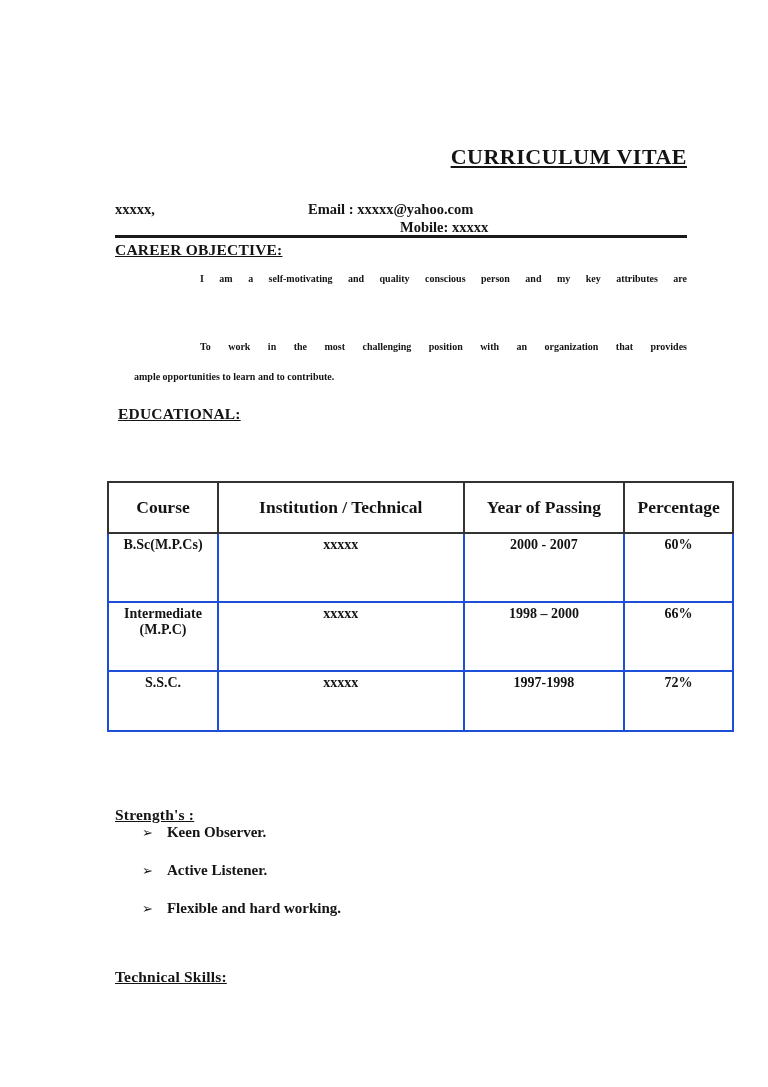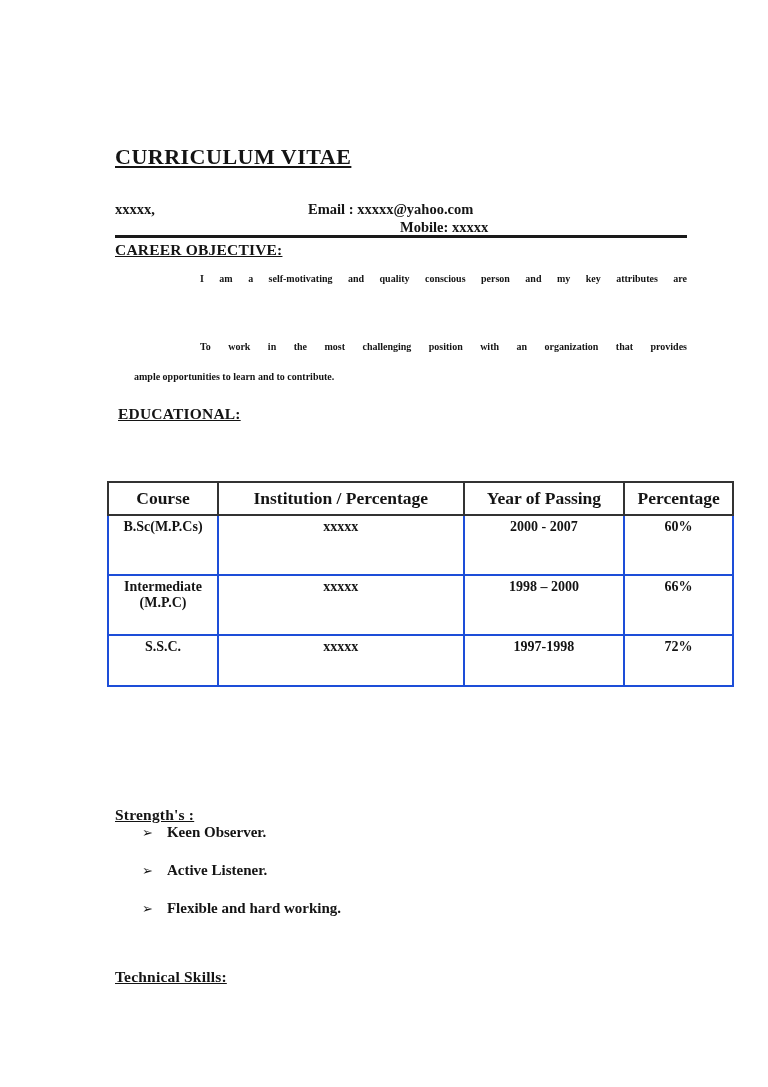--- a/index.html
+++ b/index.html
@@ -9,21 +9,21 @@
     height: 1087px;
     background: #ffffff;
     font-family: "Liberation Serif", "DejaVu Serif", serif;
     color: #141414;
     font-weight: bold;
     overflow: hidden;
   }
   .abs { position: absolute; }
   .doc-title {
     top: 144px; left: 115px; width: 572px;
-    text-align: left;
+    text-align: right;
     font-size: 22px;
     letter-spacing: 0.5px;
     text-decoration: underline;
   }
   .contact { font-size: 14.5px; }
   .name   { top: 201px; left: 115px; }
   .email  { top: 201px; left: 308px; }
   .mobile { top: 219px; left: 400px; }
   .rule {
     top: 235px; left: 115px; width: 572px; height: 3px;
@@ -55,21 +55,21 @@
     table-layout: fixed;
     font-weight: bold;
   }
   .edu-table col:nth-child(1) { width: 17.6%; }
   .edu-table col:nth-child(2) { width: 39.3%; }
   .edu-table col:nth-child(3) { width: 25.7%; }
   .edu-table col:nth-child(4) { width: 17.4%; }
   .edu-table th, .edu-table td {
     border: 2px solid #1d4ed8;
     text-align: center;
-    padding: 2px 2px;
+    padding: 11px 2px;
   }
   .edu-table th {
     font-size: 17.5px;
     height: 27px;
     vertical-align: middle;
     border-color: #333333;
   }
   .edu-table td {
     font-size: 14px;
     vertical-align: top;
@@ -116,21 +116,21 @@
   <table class="abs edu-table">
     <colgroup>
         <col>
         <col>
         <col>
         <col>
       </colgroup>
     <thead>
       <tr>
         <th>Course</th>
-        <th>Institution / Percentage</th>
+        <th>Institution / Technical</th>
         <th>Year of Passing</th>
         <th>Percentage</th>
       </tr>
     </thead>
     <tbody>
       <tr class="row-1">
         <td>B.Sc(M.P.Cs)</td>
         <td>xxxxx</td>
         <td>2000 - 2007</td>
         <td>60%</td>

